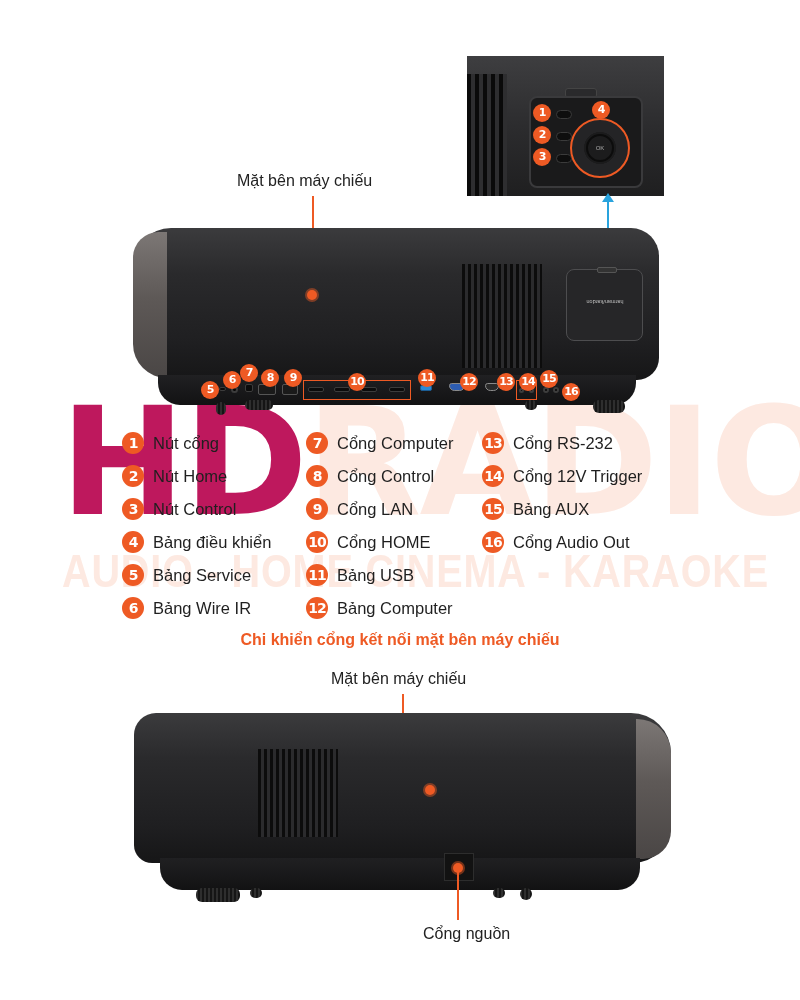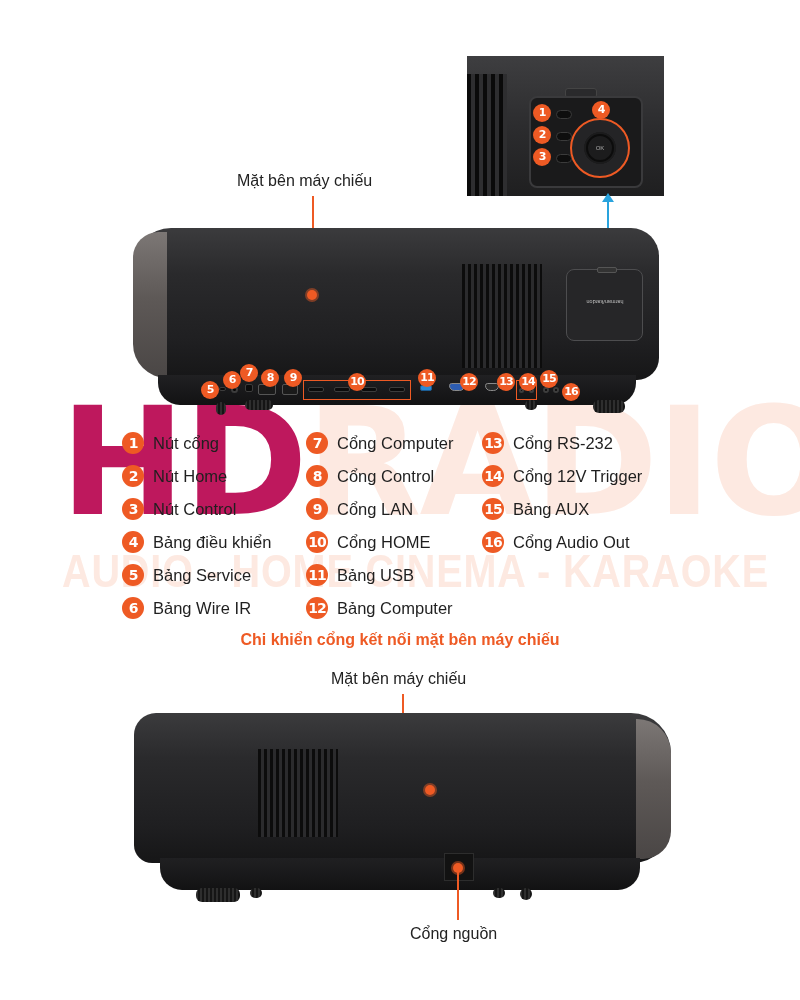--- a/index.html
+++ b/index.html
@@ -237,13 +237,13 @@
   <div class="knob" style="left:196px;top:888px;width:44px;height:14px;"></div>
   <div class="knob" style="left:250px;top:888px;width:12px;height:10px;"></div>
   <div class="knob" style="left:493px;top:888px;width:12px;height:10px;"></div>
   <div class="knob" style="left:520px;top:888px;width:12px;height:12px;"></div>
 </div>
 <div class="dot-marker" style="left:425px;top:785px;"></div>
 
 <div class="power-sock"></div>
 <div class="dot-marker" style="left:453px;top:863px;"></div>
 <div class="leader" style="left:457px;top:872px;height:48px;"></div>
-<div class="label" style="left:410px;top:925px;">Cổng nguồn</div>
+<div class="label" style="left:423px;top:925px;">Cổng nguồn</div>
 
 </body></html>

